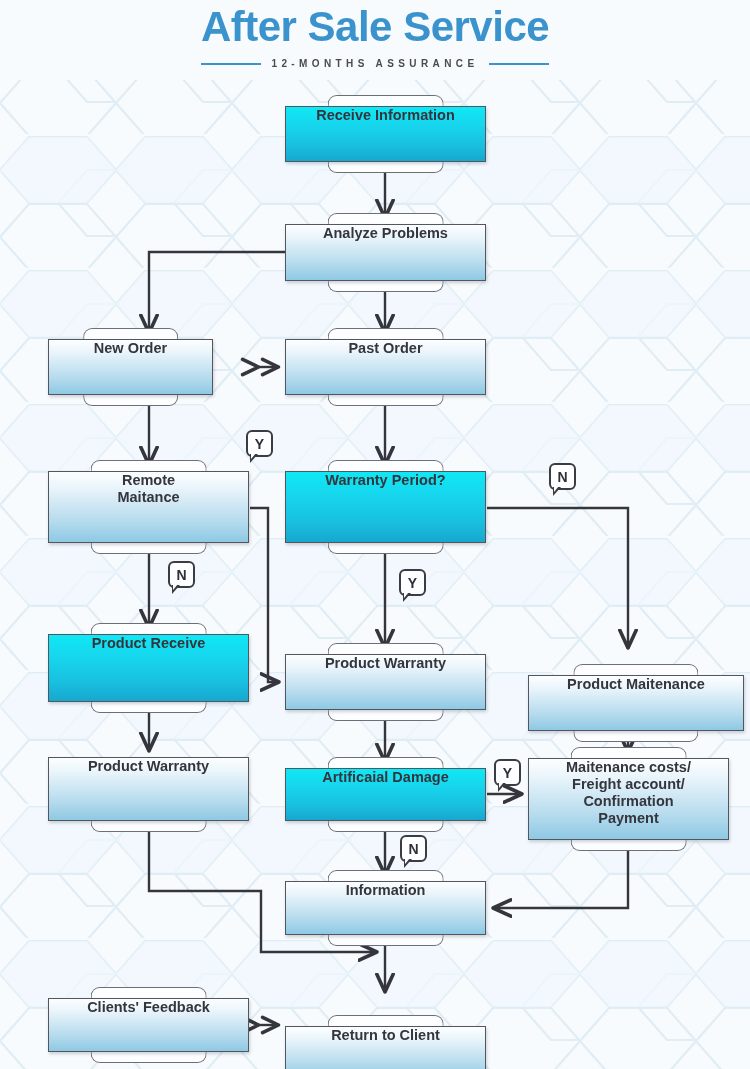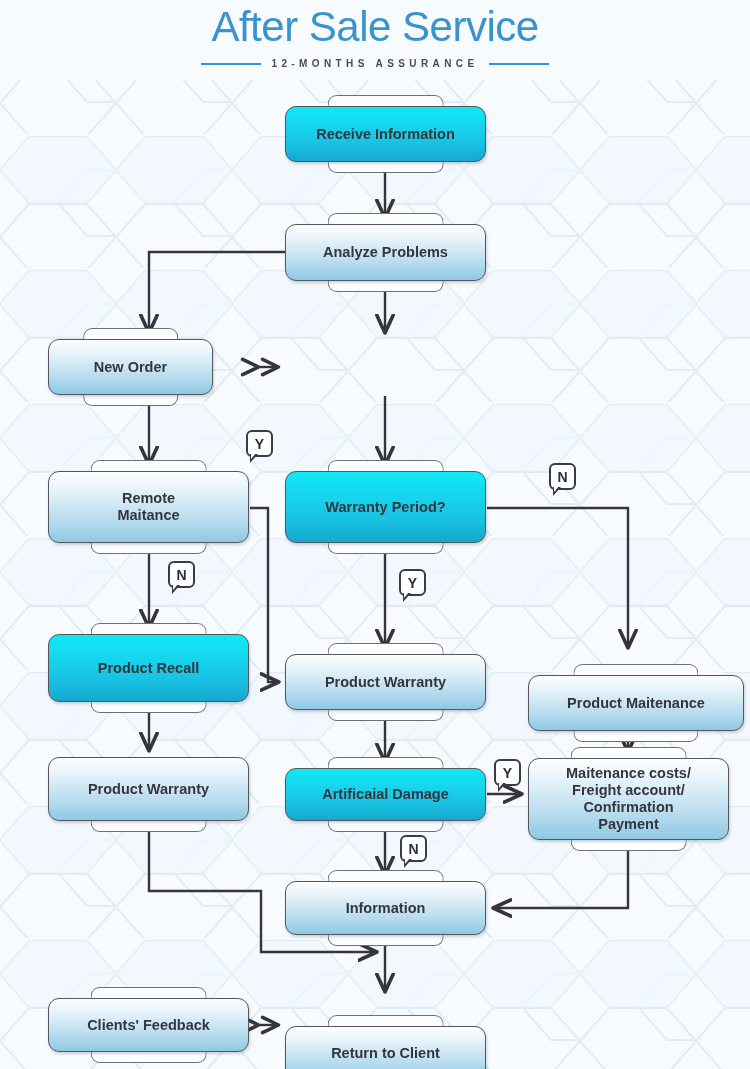--- a/index.html
+++ b/index.html
@@ -31,21 +31,21 @@
   
   #header {
     position: absolute;
     left: 0; top: 0;
     width: 750px;
     z-index: 5;
     text-align: center;
   }
   #title {
     font-size: 42px;
-    font-weight: normal;
+    font-weight: bold;
     color: #3b93ce;
     letter-spacing: -0.5px;
     line-height: 46px;
     margin-top: 4px;
     white-space: nowrap;
   }
   #subrow {
     display: flex;
     align-items: center;
     justify-content: center;
@@ -96,25 +96,25 @@
   .notch.bot {
     bottom: -11px;
     border-radius: 0 0 9px 9px;
     border-top: none;
   }
   .box {
     position: absolute;
     left: 0; top: 0;
     width: 100%;
     height: 100%;
-    border-radius: 11px;
+    border-radius: 0;
     border: 1.3px solid #55555d;
     box-sizing: border-box;
     display: flex;
-    align-items: center;
+    align-items: flex-start;
     justify-content: center;
     text-align: center;
     z-index: 2;
     box-shadow: 1px 2px 3px rgba(40,60,80,0.22);
   }
   .box.plain {
     background: linear-gradient(180deg, #fcfeff 0%, #eaf5fb 22%, #b8dcee 68%, #8ec9e4 100%);
   }
   .box.cyan {
     background: linear-gradient(180deg, #0fe8f5 0%, #16d8ee 30%, #19bfe0 72%, #17a7cf 100%);
@@ -267,20 +267,27 @@
   </div>
 
   <div class="node" style="left:48px; top:339px; width:165px; height:56px;">
     <div class="notch top"></div>
     <div class="notch bot"></div>
     <div class="box plain">
       <span class="label">New Order</span>
     </div>
   </div>
 
+  <div class="node" style="left:285px; top:339px; width:201px; height:56px;">
+    <div class="notch top"></div>
+    <div class="notch bot"></div>
+    <div class="box plain">
+      <span class="label">Past Order</span>
+    </div>
+  </div>
 
   <div class="node" style="left:48px; top:471px; width:201px; height:72px;">
     <div class="notch top"></div>
     <div class="notch bot"></div>
     <div class="box plain">
       <span class="label">Remote
 Maitance</span>
     </div>
   </div>
 
@@ -289,21 +296,21 @@
     <div class="notch bot"></div>
     <div class="box cyan">
       <span class="label">Warranty Period?</span>
     </div>
   </div>
 
   <div class="node" style="left:48px; top:634px; width:201px; height:68px;">
     <div class="notch top"></div>
     <div class="notch bot"></div>
     <div class="box cyan">
-      <span class="label">Product Recall</span>
+      <span class="label">Product Receive</span>
     </div>
   </div>
 
   <div class="node" style="left:285px; top:654px; width:201px; height:56px;padding-left:20px;">
     <div class="notch top"></div>
     <div class="notch bot"></div>
     <div class="box plain">
       <span class="label">Product Warranty</span>
     </div>
   </div>

